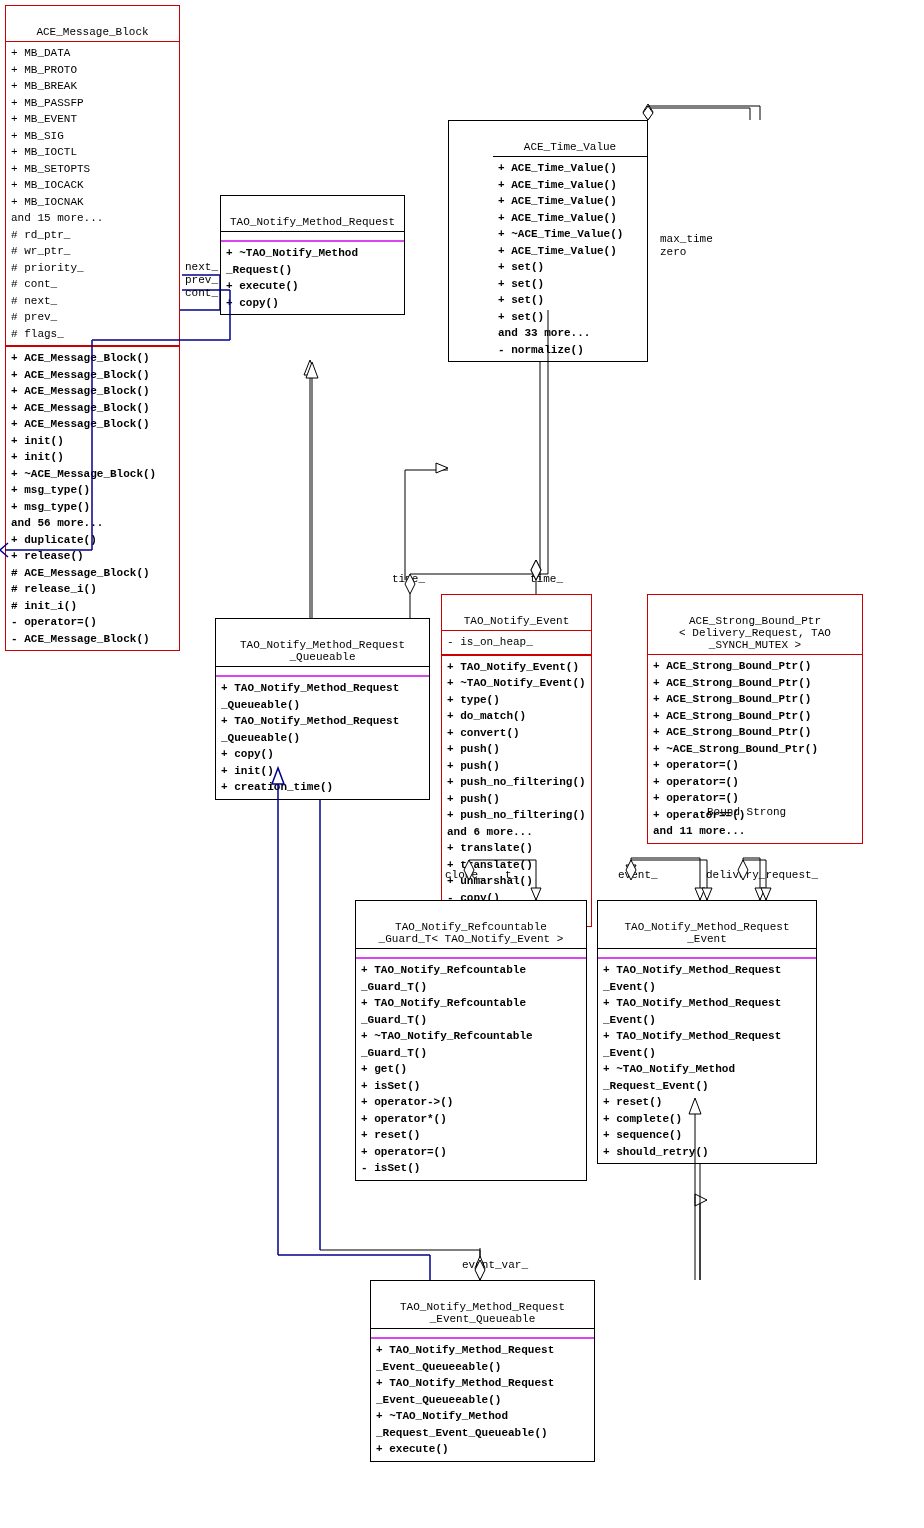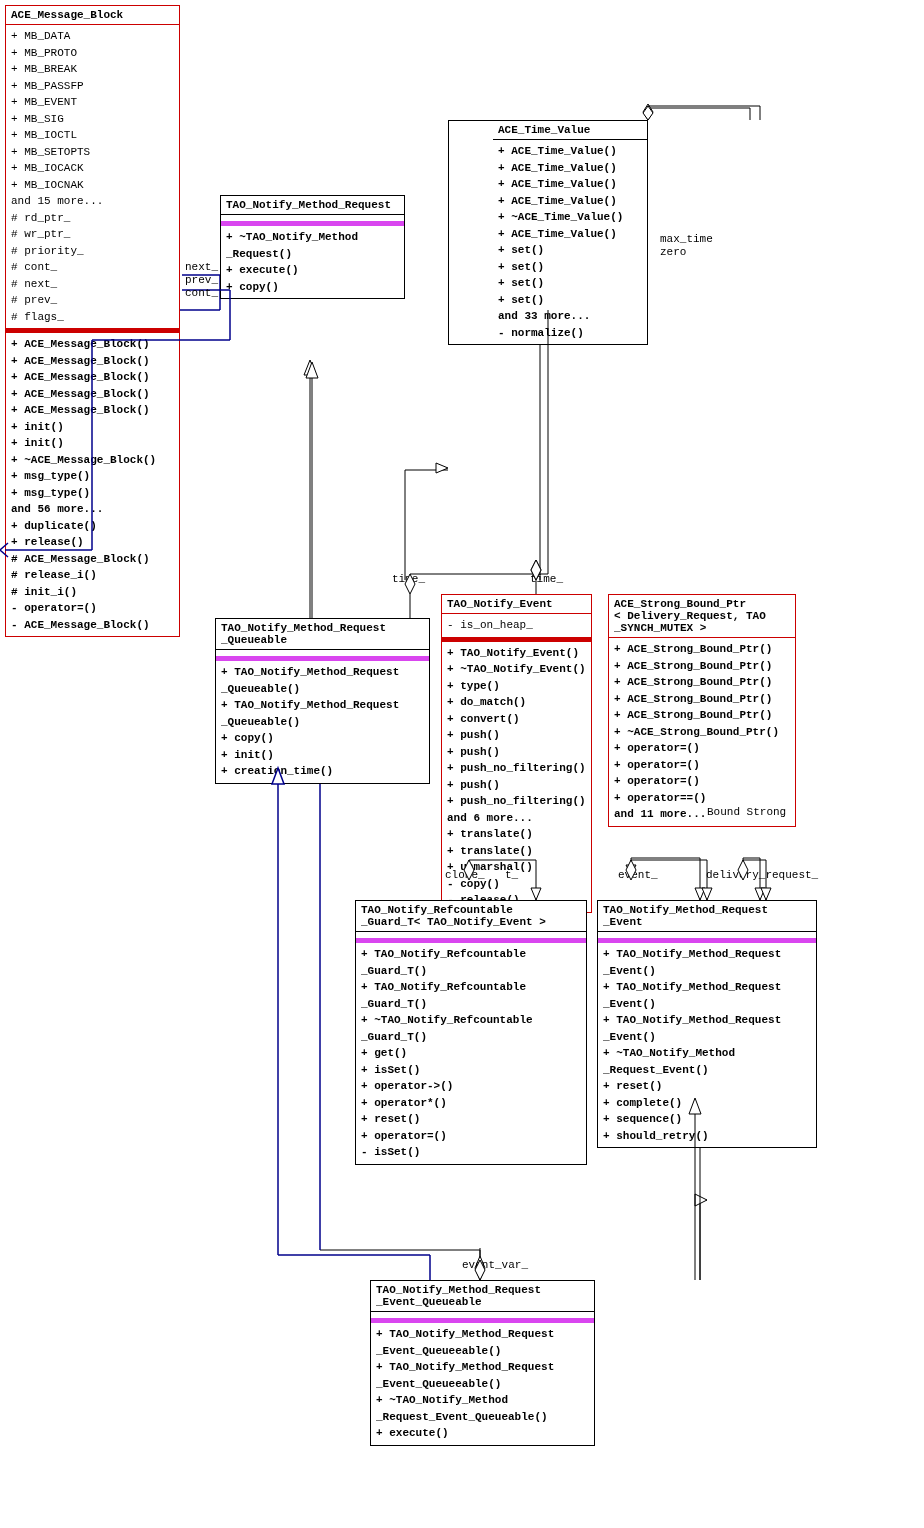--- a/index.html
+++ b/index.html
@@ -22,28 +22,29 @@
       background: #ffffff;
       border: 1px solid #000000;
     }
     .uml-box.red-border {
       border-color: #cc0000;
     }
     .uml-box-title {
       background: #ffffff;
       border-bottom: 1px solid #000000;
       padding: 3px 5px;
-      text-align: left;
-      font-weight: bold;
+      text-align: center;
+      font-weight: normal;
+      margin-top: 17px;
     }
     .uml-box.red-border .uml-box-title {
       border-bottom-color: #cc0000;
     }
     .uml-section {
-      border-bottom: 5px solid #d946ef;
+      border-bottom: 2px solid #d946ef;
       padding: 3px 5px;
       line-height: 1.5;
     }
     .uml-box.red-border .uml-section {
       border-bottom-color: #cc0000;
     }
     .uml-section:last-child {
       border-bottom: none;
       font-weight: bold;
     }
@@ -239,21 +240,21 @@
       <p>+ push_no_filtering()</p>
       <p>and 6 more...</p>
       <p>+ translate()</p>
       <p>+ translate()</p>
       <p>+ unmarshal()</p>
       <p>- copy()</p>
       <p>- release()</p>
     </div>
   </div>
 
-  <div class="uml-box red-border" style="left:608px;top:594px;width:188px;">
+  <div class="uml-box red-border" style="left:647px;top:594px;width:216px;">
     <div class="uml-box-title">ACE_Strong_Bound_Ptr<br>&lt; Delivery_Request, TAO<br>_SYNCH_MUTEX &gt;</div>
     <div class="uml-section">
       <p>+ ACE_Strong_Bound_Ptr()</p>
       <p>+ ACE_Strong_Bound_Ptr()</p>
       <p>+ ACE_Strong_Bound_Ptr()</p>
       <p>+ ACE_Strong_Bound_Ptr()</p>
       <p>+ ACE_Strong_Bound_Ptr()</p>
       <p>+ ~ACE_Strong_Bound_Ptr()</p>
       <p>+ operator=()</p>
       <p>+ operator=()</p>

